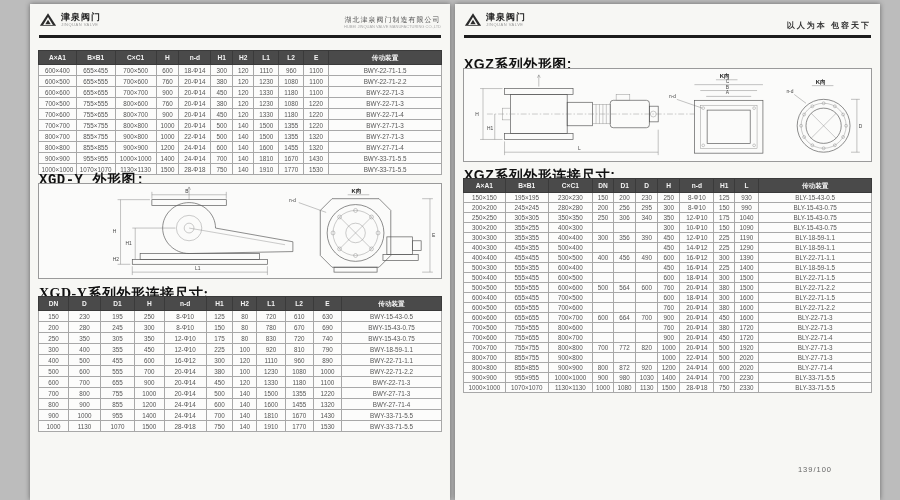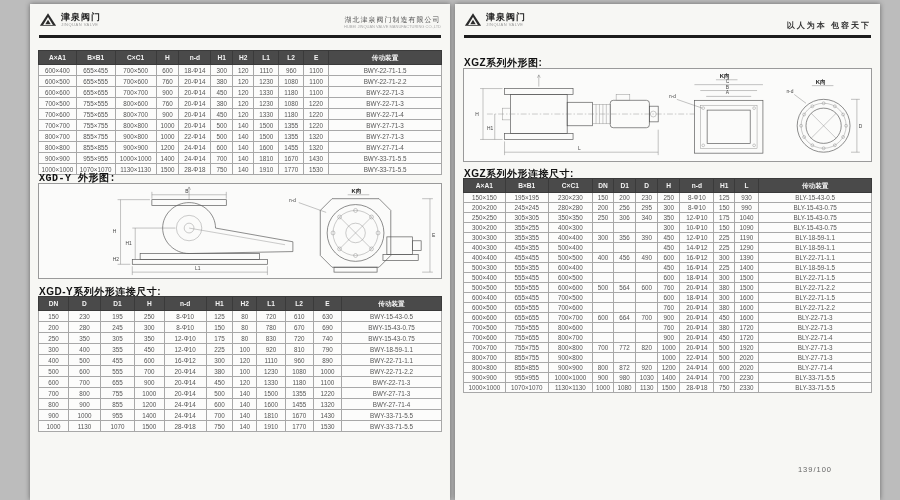--- a/index.html
+++ b/index.html
@@ -27,21 +27,21 @@
   .logo-name { font-size:9px; font-weight:bold; color:#222; letter-spacing:1px; line-height:10px; }
   .logo-sub  { font-size:4px; color:#999; line-height:5px; letter-spacing:.5px; }
   .hdr-right { position:absolute; right:0; top:5px; text-align:center; }
   .company   { font-size:7px; color:#555; line-height:8px; letter-spacing:1px; }
   .company-sub { font-size:4px; color:#aaa; line-height:6px; }
   .slogan { font-size:8px; color:#333; letter-spacing:2px; font-weight:bold; margin-top:4px; }
 
   
   .sec-title {
     position:absolute; left:9px;
-    font-size:10px; font-weight:bold; color:#111; letter-spacing:.5px;
+    font-size:14px; font-weight:bold; color:#111; letter-spacing:.5px;
   }
 
   
   .tbl-wrap { position:absolute; left:8px; right:8px; }
   table.dim { width:100%; border-collapse:collapse; table-layout:fixed; }
   table.dim th {
     background:#4a4a4a; color:#f4f4f4;
     font-size:6.6px; font-weight:bold;
     border:1px solid #3a3a3a; padding:3px 0; line-height:7px;
     white-space:nowrap; overflow:hidden; text-align:center;
@@ -333,21 +333,21 @@
         <rect class="dwg" x="298" y="85" width="44" height="5"></rect>
 
         <line class="dim-line" x1="396" y1="15" x2="396" y2="90"></line>
         <line class="dim-line" x1="388" y1="15" x2="399" y2="15"></line>
         <line class="dim-line" x1="388" y1="90" x2="399" y2="90"></line>
         <text class="dim-txt" x="398" y="54">E</text>
       </g>
     </svg>
   </div>
 
-  <div class="sec-title" style="top:281px;">XGD-Y系列外形连接尺寸:</div>
+  <div class="sec-title" style="top:281px;font-family:Liberation Serif, serif;">XGD-Y系列外形连接尺寸:</div>
 
   <div class="tbl-wrap" style="top:292px;">
     <table class="dim">
       <colgroup>
         <col style="width:7.4%">
           <col style="width:8%">
           <col style="width:8.4%">
         <col style="width:7.4%">
           <col style="width:10.4%">
           <col style="width:6.6%">

